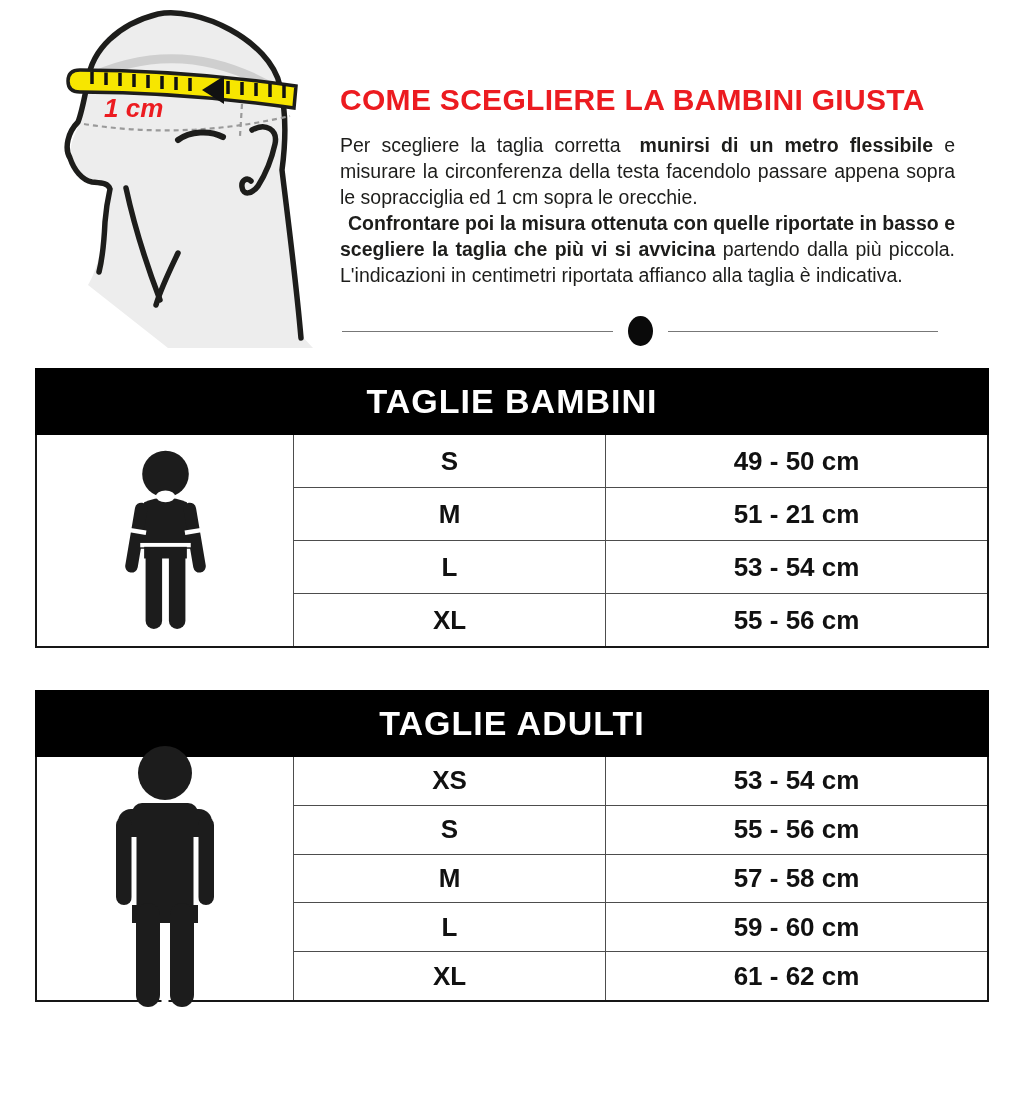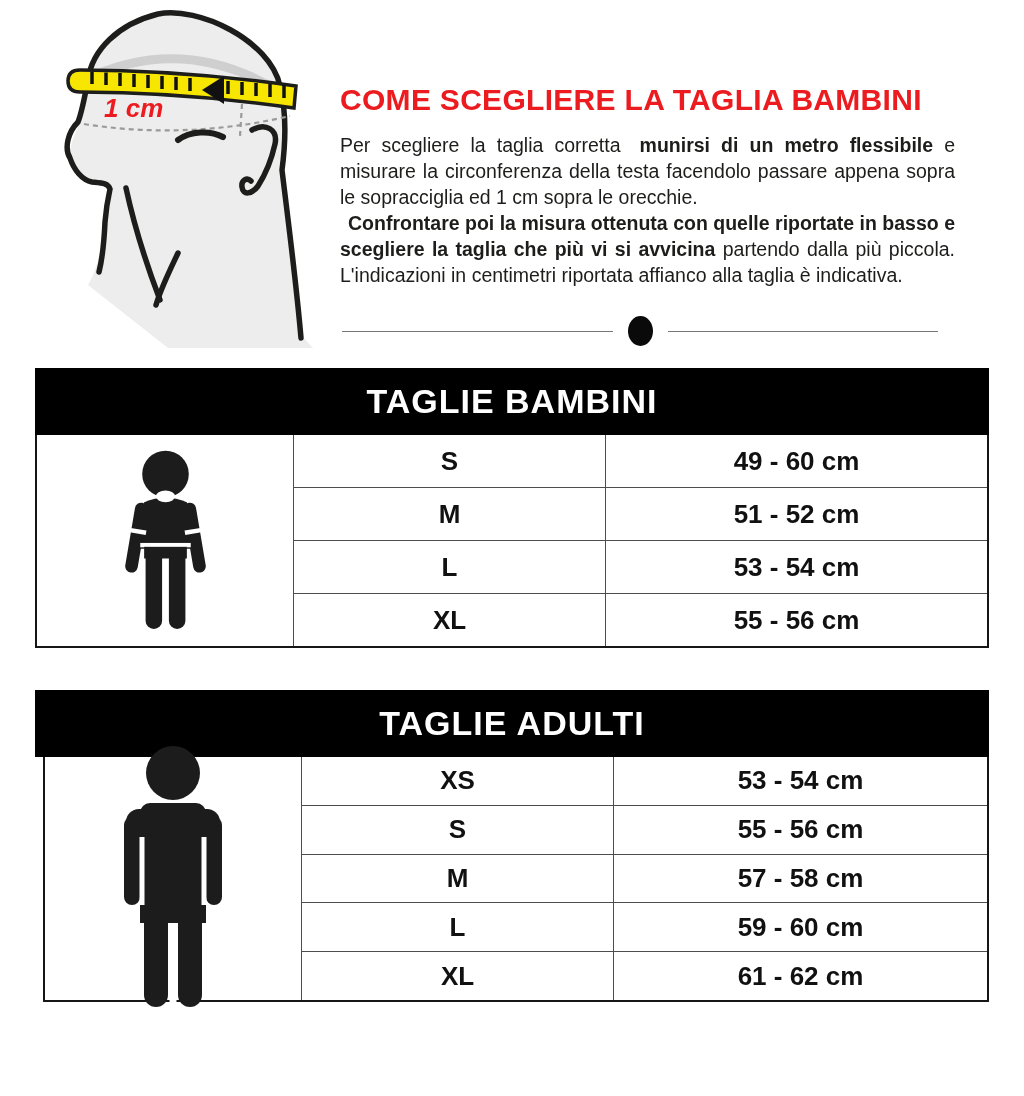--- a/index.html
+++ b/index.html
@@ -21,21 +21,21 @@
   #divider .dot{width:25px;height:30px;background:#0a0a0a;border-radius:50%;margin:0 15px;}
 
   
   .size-section{position:absolute;left:35px;width:954px;}
   #bambini{top:368px;}
   #adulti{top:690px;border-radius:21px;}
   .bar{height:67px;background:#000;color:#fff;display:flex;align-items:center;justify-content:center;
        font-size:34px;font-weight:bold;letter-spacing:1px;}
   .tbody{display:flex;border:2px solid #161616;border-top:none;box-sizing:border-box;background:#fff;}
   #bambini .tbody{height:213px;}
-  #adulti .tbody{height:245px;margin-left:8px;}
+  #adulti .tbody{height:245px;}
   .icon-cell{width:257px;display:flex;align-items:center;justify-content:center;border-right:1px solid #4d4d4d;box-sizing:border-box;}
   .rows{flex:1;display:flex;flex-direction:column;}
   .trow{flex:1;display:flex;}
   .trow + .trow{border-top:1px solid #4d4d4d;}
   .cell{display:flex;align-items:center;justify-content:center;font-weight:bold;font-size:26px;color:#111;}
   .size-cell{width:312px;border-right:1px solid #4d4d4d;box-sizing:border-box;}
   .range-cell{flex:1;}
   svg{display:block;}
 </style>
 </head>
@@ -88,21 +88,21 @@
           <line x1="266" y1="85" x2="266" y2="98"></line>
         </g>
         <polygon points="206,76 206,104 184,90" fill="#111"></polygon>
       </g>
 
       <text x="86" y="117" font-size="26" font-weight="bold" fill="#ec1b20" font-family="Liberation Sans, sans-serif">1 cm</text>
     </svg>
   </div>
 
   <div id="intro">
-    <h1>COME SCEGLIERE LA TAGLIA BAMBINI</h1>
+    <h1>COME SCEGLIERE LA BAMBINI GIUSTA</h1>
     <p><span>Per scegliere la taglia corretta </span><b>munirsi di un metro flessibile</b><span> e misurare la circonferenza della testa facendolo passare appena sopra le sopracciglia ed 1 cm sopra le orecchie.</span><br><b>Confrontare poi la misura ottenuta con quelle riportate in basso e scegliere la taglia che più vi si avvicina</b><span> partendo dalla più piccola. L'indicazioni in centimetri riportata affianco alla taglia è indicativa.</span></p>
   </div>
 
   <div id="divider">
     <div class="line"></div>
     <div class="dot"></div>
     <div class="line"></div>
   </div>
 
   <section id="bambini" class="size-section">
@@ -119,25 +119,25 @@
           <line x1="90" y1="84.5" x2="72" y2="87.5" stroke="#fff" stroke-width="4.5"></line>
           <rect x="26" y="98" width="52" height="4.5" fill="#fff"></rect>
           <rect x="30" y="102" width="44" height="12" fill="#1c1c1c"></rect>
           <line x1="40" y1="112" x2="40" y2="178" stroke="#1c1c1c" stroke-width="17" stroke-linecap="round"></line>
           <line x1="64" y1="112" x2="64" y2="178" stroke="#1c1c1c" stroke-width="17" stroke-linecap="round"></line>
         </svg>
       </div>
       <div class="rows">
           <div class="trow">
             <div class="cell size-cell">S</div>
-            <div class="cell range-cell">49 - 60 cm</div>
+            <div class="cell range-cell">49 - 50 cm</div>
           </div>
           <div class="trow">
             <div class="cell size-cell">M</div>
-            <div class="cell range-cell">51 - 52 cm</div>
+            <div class="cell range-cell">51 - 21 cm</div>
           </div>
           <div class="trow">
             <div class="cell size-cell">L</div>
             <div class="cell range-cell">53 - 54 cm</div>
           </div>
           <div class="trow">
             <div class="cell size-cell">XL</div>
             <div class="cell range-cell">55 - 56 cm</div>
           </div>
         </div>

